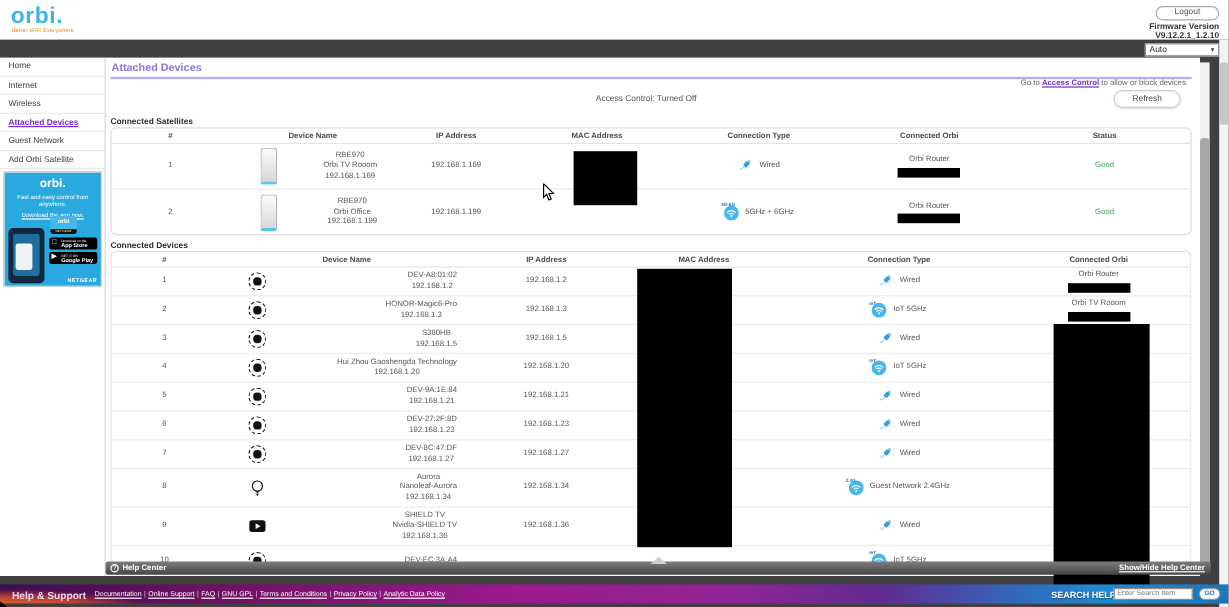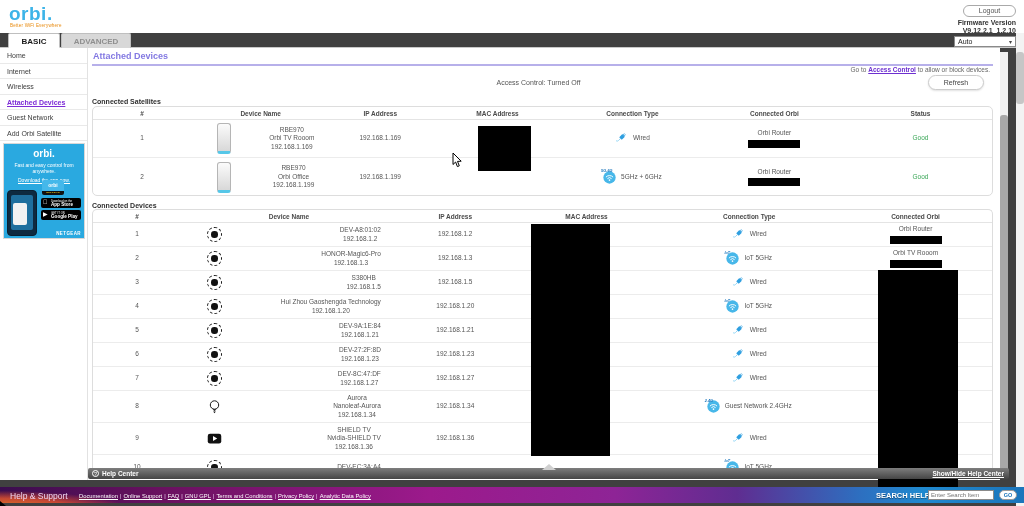--- a/index.html
+++ b/index.html
@@ -104,21 +104,21 @@
   #sb-inner{left:1000px;top:52px;width:8px;height:426px;}
   #sb-inner-thumb{left:1000px;top:115px;width:8px;height:356px;}
   #sb-outer{left:1016px;top:33px;width:8px;height:473px;background:#f3f3f3;}
   #sb-outer-thumb{left:1016px;top:52px;width:8px;height:52px;background:#c6c6c6;}
 
   
   #footer{position:absolute;left:0;top:487px;width:1024px;height:16px;z-index:7;overflow:hidden;
     background:linear-gradient(90deg,#3a0d4e 0%,#6a1160 16%,#9c1a8c 42%,#8e2496 60%,#5f2d91 72%,#2d6fc0 84%,#2089cf 90%,#1b75bb 100%);}
   #footer:before{content:"";position:absolute;left:-20px;bottom:-8px;width:150px;height:20px;
     background:radial-gradient(ellipse at 10% 100%,rgba(247,148,29,.95) 0%,rgba(241,90,41,.75) 45%,transparent 72%);}
-  .hs{position:absolute;left:10px;top:4px;color:#efd7f2;font-size:8.5px;font-weight:normal;}
+  .hs{position:absolute;left:10px;top:4px;color:#efd7f2;font-size:8.5px;font-weight:bold;}
   .flinks{position:absolute;left:79px;top:6px;color:#fff;font-size:5.8px;}
   .flinks .flink{color:#fff;text-decoration:underline;cursor:pointer;}
   .flinks .fsep{color:#e9c7ef;margin:0 2px;}
   .shl{position:absolute;left:876px;top:4px;color:#fff;font-size:7.5px;font-weight:bold;text-shadow:0 1px 1px rgba(0,0,0,.4);}
   .sinput{position:absolute;left:928px;top:3px;width:66px;height:10px;border:1px solid #8a8a8a;background:#fff;font-size:6px;padding:0 2px;color:#333;}
   .gobtn{position:absolute;left:999px;top:3px;width:18px;height:10px;background:#fff;border:1px solid #9a9a9a;border-radius:5px;
     font-size:5.5px;font-weight:bold;color:#1b75bb;text-align:center;line-height:9px;cursor:pointer;}
   .corner-mark{position:absolute;left:0;top:501px;width:0;height:0;border-bottom:5px solid #000;border-right:6px solid transparent;z-index:8;}
 
   
@@ -136,25 +136,20 @@
     <div class="fw">
       <div>Firmware Version</div>
       <div>V9.12.2.1_1.2.10</div>
     </div>
     <div class="langsel">
       <span class="car">▾</span>
       <span>Auto</span>
     </div>
   </div>
 
-  <div id="tabs">
-    <div class="tabline"></div>
-    <div class="tab basic">BASIC</div>
-    <div class="tab adv">ADVANCED</div>
-  </div>
 
   <div id="side">
     <div id="nav">
         <div class="nav-item">Home</div>
         <div class="nav-item">Internet</div>
         <div class="nav-item">Wireless</div>
         <div class="nav-item active">Attached Devices</div>
         <div class="nav-item">Guest Network</div>
         <div class="nav-item">Add Orbi Satellite</div>
       </div>

